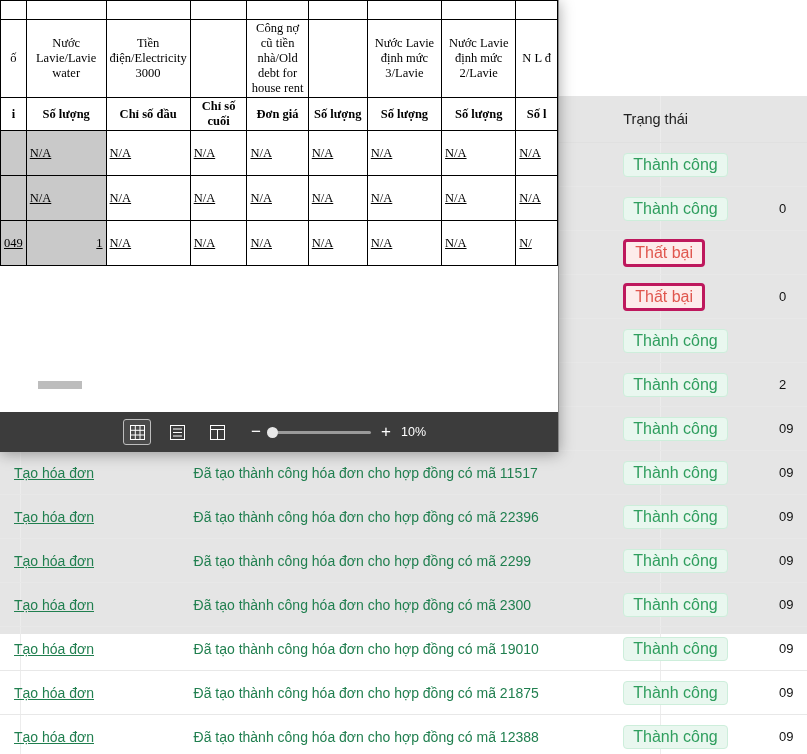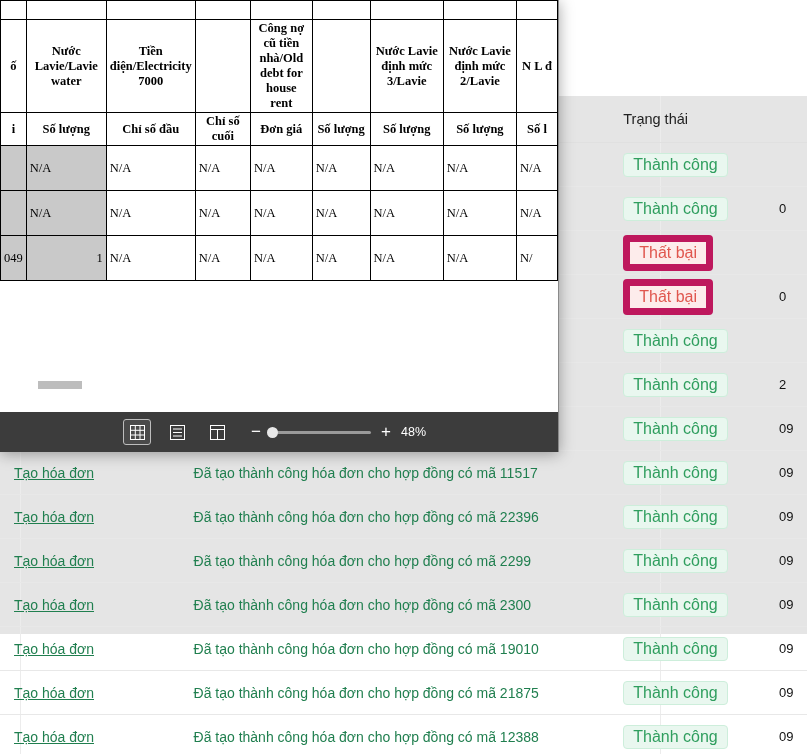--- a/index.html
+++ b/index.html
@@ -61,21 +61,21 @@
     line-height: 16px;
   }
   .badge.success {
     background: #e9f7ef;
     color: #2f9e5e;
     border: 1px solid #cdeedb;
   }
   .badge.fail {
     background: #fdeceb;
     color: #e0564e;
-    border: 7px solid #be185d;
+    border: 3px solid #be185d;
   }
   .status-cell { }
 
   
   .sheet-window {
     position: absolute;
     left: 0;
     top: 0;
     width: 558px;
     height: 452px;
@@ -110,35 +110,36 @@
     color: #ffffff;
     text-align: center;
     font-weight: bold;
     height: 16px;
     font-family: "Liberation Sans", sans-serif;
     font-size: 11.5px;
     border: 1px solid #000000;
   }
   .hdr1 {
     text-align: center;
-    font-weight: bold;
+    font-weight: normal;
     height: 60px;
     line-height: 15px;
     font-size: 12.5px;
     margin-left: 48px;
   }
   .hdr2 {
     text-align: center;
     font-weight: bold;
     height: 28px;
     font-size: 12.5px;
   }
   .datarow td {
     height: 42px;
     font-size: 12.5px;
+    text-decoration: underline;
   }
   .shaded { background: #c9c9c9 !important; }
   .num { text-align: right; }
   .cut-col { width: 20px; }
   .c-o { width: 84px; }
   .c-p { width: 66px; }
   .c-q { width: 66px; }
   .c-r { width: 66px; }
   .c-s { width: 66px; }
   .c-t { width: 84px; }
@@ -382,21 +383,21 @@
               <th class="colhdr">Q</th>
               <th class="colhdr">R</th>
               <th class="colhdr">S</th>
               <th class="colhdr">T</th>
               <th class="colhdr">U</th>
               <th class="colhdr"></th>
             </tr>
           <tr id="hdr-row-1">
               <td class="hdr1">ố</td>
               <td class="hdr1">Nước Lavie/Lavie water</td>
-              <td class="hdr1">Tiền điện/Electricity 7000</td>
+              <td class="hdr1">Tiền điện/Electricity 3000</td>
               <td class="hdr1"></td>
               <td class="hdr1">Công nợ cũ tiền nhà/Old debt for house rent</td>
               <td class="hdr1"></td>
               <td class="hdr1">Nước Lavie định mức 3/Lavie</td>
               <td class="hdr1">Nước Lavie định mức 2/Lavie</td>
               <td class="hdr1">N L đ</td>
             </tr>
           <tr id="hdr-row-2">
               <td class="hdr2">i</td>
               <td class="hdr2">Số lượng</td>
@@ -475,18 +476,18 @@
           <line x1="7.5" y1="4.5" x2="7.5" y2="14.5" stroke="#ffffff"></line>
         </svg>
       </div>
 
       <div class="zoom-group">
         <span class="zoom-minus">−</span>
         <div class="slider-track">
           <div class="slider-knob"></div>
         </div>
         <span class="zoom-plus">+</span>
-        <span class="zoom-label">48%</span>
+        <span class="zoom-label">10%</span>
       </div>
     </div>
   </div>
 
 </div>
 
 </body></html>

